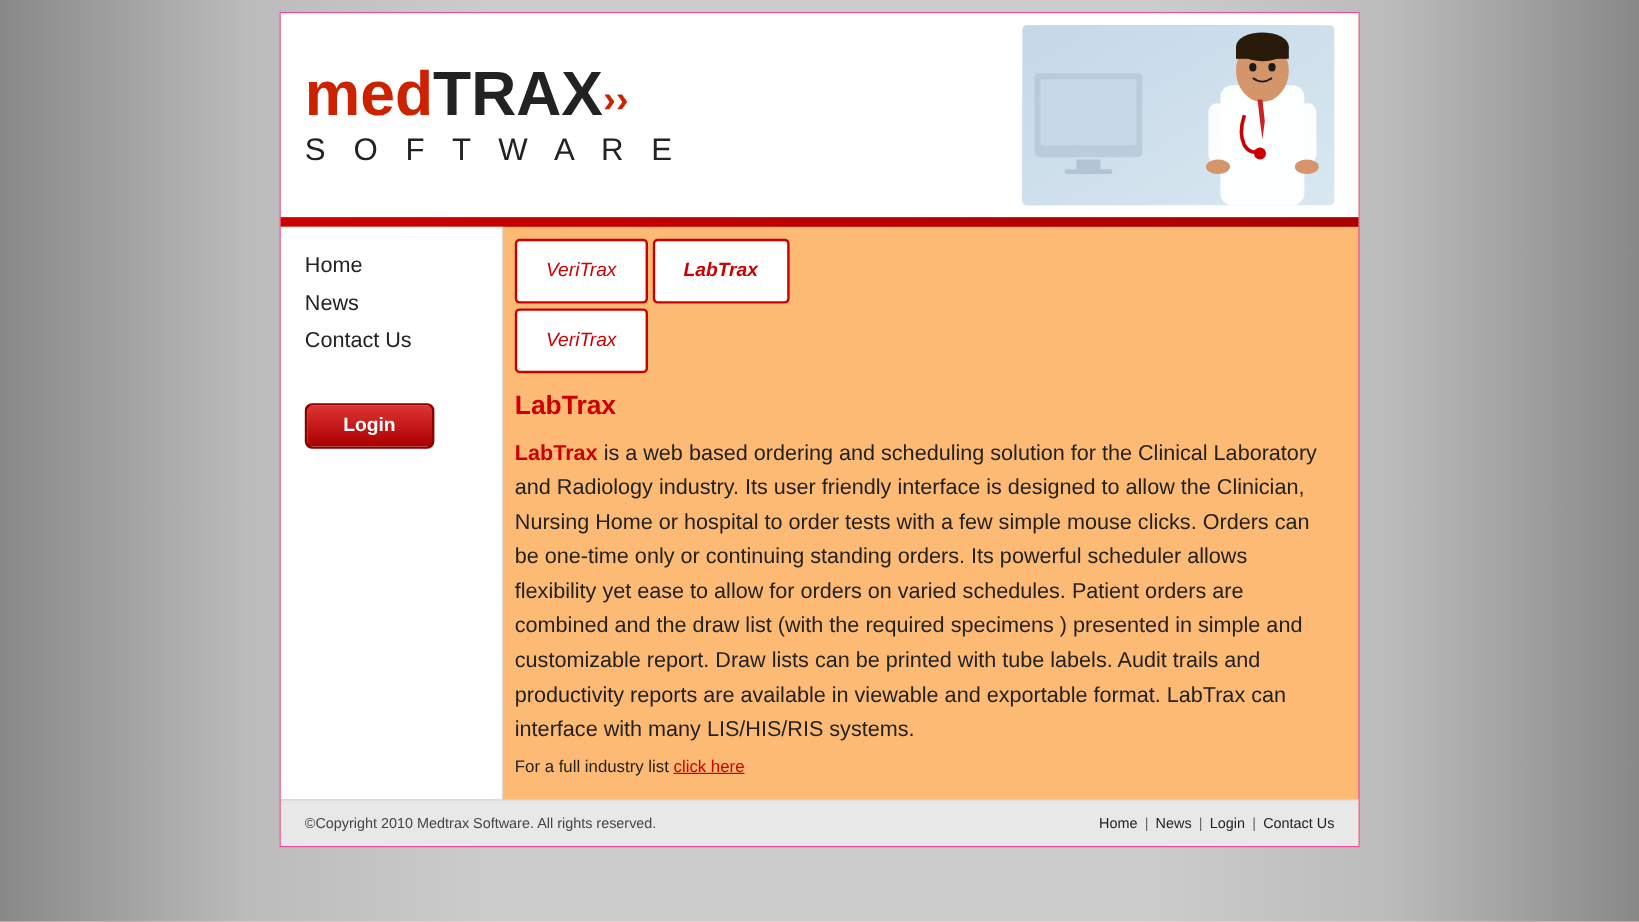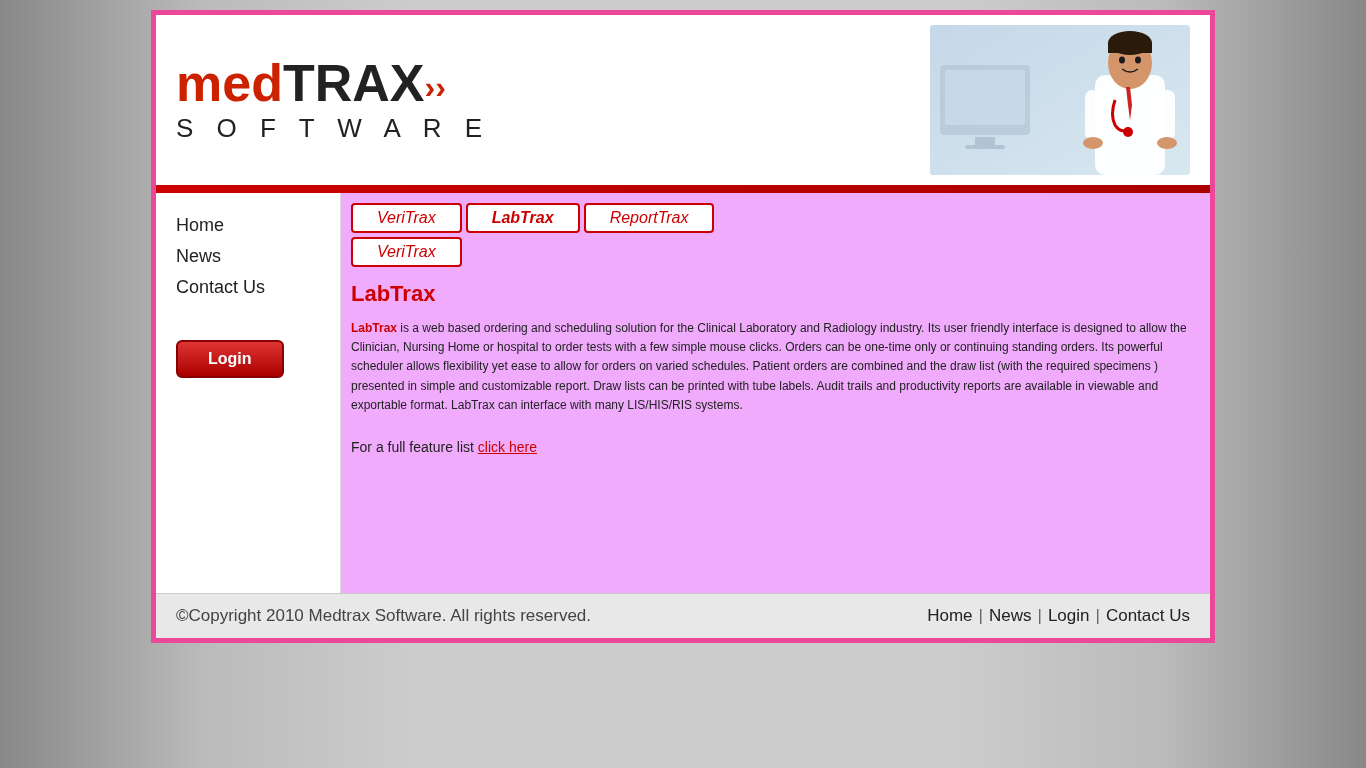--- a/index.html
+++ b/index.html
@@ -6,23 +6,23 @@
     body {
       background: linear-gradient(to right, #888 0%, #bbb 15%, #ccc 30%, #ccc 70%, #bbb 85%, #888 100%);
       min-height: 768px;
       display: flex;
       justify-content: center;
       align-items: flex-start;
       padding: 10px 0;
       font-family: Arial, sans-serif;
     }
     .main-wrapper {
-      width: 1064px;
-      background: #f0abfc;
-      border: 5px solid #ec4899;
+      width: 900px;
+      background: #fdba74;
+      border: 1px solid #ec4899;
     }
     
     .header {
       background: white;
       display: flex;
       align-items: center;
       justify-content: space-between;
       padding: 10px 20px;
       min-height: 170px;
       overflow: hidden;
@@ -120,45 +120,45 @@
       display: flex;
       gap: 4px;
       margin-bottom: 4px;
     }
     .tabs-row2 {
       display: flex;
       gap: 4px;
       margin-bottom: 14px;
     }
     .tab-btn {
-      padding: 4px 24px;
+      padding: 16px 24px;
       border: 2px solid #cc0000;
       background: white;
       color: #cc0000;
       font-size: 16px;
       cursor: pointer;
       font-style: italic;
       border-radius: 4px;
     }
     .tab-btn.active {
       background: white;
       font-weight: bold;
     }
     
     .page-title {
       font-size: 22px;
       font-weight: bold;
       color: #cc0000;
       margin-bottom: 12px;
     }
     .page-description {
-      font-size: 12px;
+      font-size: 18px;
       line-height: 1.6;
       color: #222;
-      margin-bottom: 24px;
+      margin-bottom: 8px;
     }
     .page-description strong {
       color: #cc0000;
       font-weight: bold;
     }
     .feature-link-row {
       font-size: 14px;
       color: #222;
     }
     .feature-link-row a {
@@ -166,21 +166,21 @@
       text-decoration: underline;
     }
     
     .footer {
       background: #e8e8e8;
       border-top: 1px solid #ccc;
       padding: 12px 20px;
       display: flex;
       justify-content: space-between;
       align-items: center;
-      font-size: 17px;
+      font-size: 12px;
       color: #444;
     }
     .footer-links {
       display: flex;
       gap: 6px;
       align-items: center;
     }
     .footer-links a {
       color: #222;
       text-decoration: none;
@@ -253,35 +253,34 @@
         <a href="#">Contact Us</a>
       </nav>
       <button class="login-btn">Login</button>
     </div>
 
     <div class="main-content">
 
       <div class="tabs-row1">
         <button class="tab-btn">VeriTrax</button>
         <button class="tab-btn active">LabTrax</button>
-        <button class="tab-btn">ReportTrax</button>
       </div>
 
       <div class="tabs-row2">
         <button class="tab-btn">VeriTrax</button>
       </div>
 
       <div class="page-title">LabTrax</div>
 
       <p class="page-description">
         <strong>LabTrax</strong><span> is a web based ordering and scheduling solution for the Clinical Laboratory and Radiology industry. Its user friendly interface is designed to allow the Clinician, Nursing Home or hospital to order tests with a few simple mouse clicks. Orders can be one-time only or continuing standing orders. Its powerful scheduler allows flexibility yet ease to allow for orders on varied schedules. Patient orders are combined and the draw list (with the required specimens ) presented in simple and customizable report. Draw lists can be printed with tube labels. Audit trails and productivity reports are available in viewable and exportable format. LabTrax can interface with many LIS/HIS/RIS systems.</span>
       </p>
 
       <p class="feature-link-row">
-        <span>For a full feature list </span><a href="#">click here</a>
+        <span>For a full industry list </span><a href="#">click here</a>
       </p>
 
     </div>
   </div>
 
   <div class="footer">
     <span>©Copyright 2010 Medtrax Software. All rights reserved.</span>
     <div class="footer-links">
       <a href="#">Home</a>
       <span class="footer-sep">|</span>

